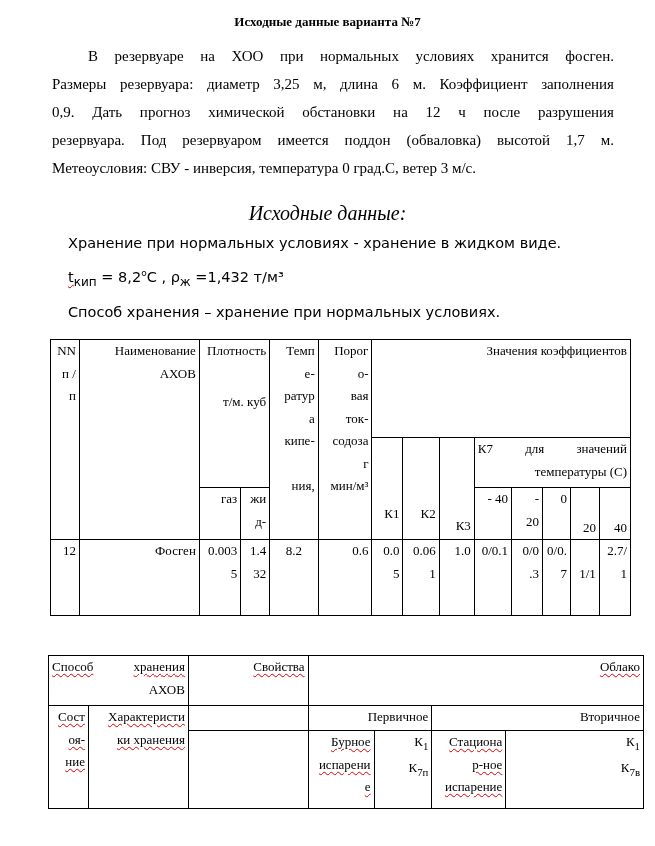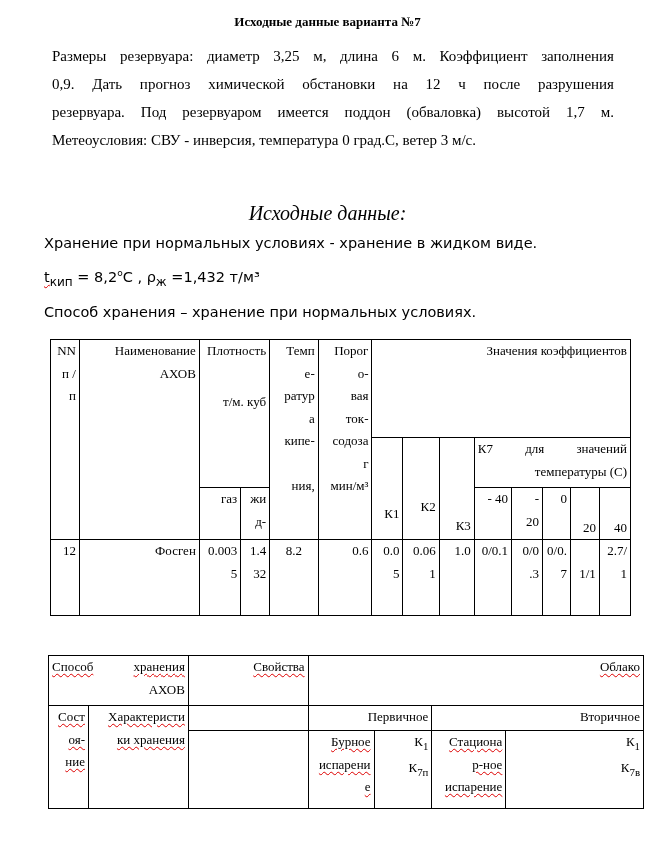--- a/index.html
+++ b/index.html
@@ -4,36 +4,37 @@
   <style>
     html, body { margin: 0; padding: 0; background: #ffffff; }
     body { width: 655px; height: 846px; position: relative; overflow: hidden; color: #000; }
     .serif { font-family: "Liberation Serif", "DejaVu Serif", serif; }
     .sans { font-family: "DejaVu Sans", "Liberation Sans", sans-serif; }
     .abs { position: absolute; }
     .title { top: 14px; left: 0; width: 655px; text-align: center; font-weight: bold; font-size: 13px; }
     .para { left: 52px; width: 562px; top: 42px; font-size: 15px; line-height: 28px; text-align: justify; }
     .para .indent { display: inline-block; width: 36px; }
     .subtitle { top: 202px; left: 0; width: 655px; text-align: center; font-style: italic; font-size: 20px; }
-    .line { left: 44px; font-size: 14.5px; }
+    .line { left: 68px; font-size: 14.5px; }
     .u-wavy { text-decoration: underline wavy #d00; text-decoration-thickness: 1px; text-underline-offset: 2px; }
     table { border-collapse: collapse; position: absolute; }
     td { border: 1px solid #000; vertical-align: top; padding: 0 3px; font-family: "Liberation Serif", "DejaVu Serif", serif; font-size: 13px; line-height: 22.5px; text-align: right; }
     #t1 { top: 339px; left: 50px; width: 581px; }
     #t2 { top: 655px; left: 48px; width: 596px; }
     .r { text-align: right; }
     .c { text-align: center; }
     .just { text-align: justify; text-align-last: justify; }
   </style>
 </head>
 <body>
 
 <div class="abs title serif">Исходные данные варианта №7</div>
 
 <div class="abs para serif">
+  <div class="just"><span class="indent"></span><span>В резервуаре на ХОО при нормальных условиях хранится фосген.</span></div>
   <div class="just">Размеры резервуара: диаметр 3,25 м, длина 6 м. Коэффициент заполнения</div>
   <div class="just">0,9. Дать прогноз химической обстановки на 12 ч после разрушения</div>
   <div class="just">резервуара. Под резервуаром имеется поддон (обваловка) высотой 1,7 м.</div>
   <div>Метеоусловия: СВУ - инверсия, температура 0 град.С, ветер 3 м/с.</div>
 </div>
 
 <div class="abs subtitle serif">Исходные данные:</div>
 
 <div class="abs line sans" style="top:235px;">Хранение при нормальных условиях - хранение в жидком виде.</div>
 
@@ -89,21 +90,21 @@
           <div>вая</div>
           <div>ток-</div>
           <div>содоза</div>
           <div>г</div>
           <div>мин/м³</div>
         </td>
     <td colspan="8">Значения коэффициентов</td>
   </tr>
   <tr style="height:50px">
     <td rowspan="2" style="vertical-align:bottom;padding-bottom:14px">К1</td>
-    <td rowspan="2" style="vertical-align:bottom;padding-bottom:21px">К2</td>
+    <td rowspan="2" style="vertical-align:bottom;padding-bottom:14px">К2</td>
     <td rowspan="2" style="vertical-align:bottom;padding-bottom:2px">К3</td>
     <td colspan="5">
           <div style="display:flex;justify-content:space-between">
             <span>К7</span>
             <span>для</span>
             <span>значений</span>
           </div>
           <div>температуры (С)</div>
         </td>
   </tr>

